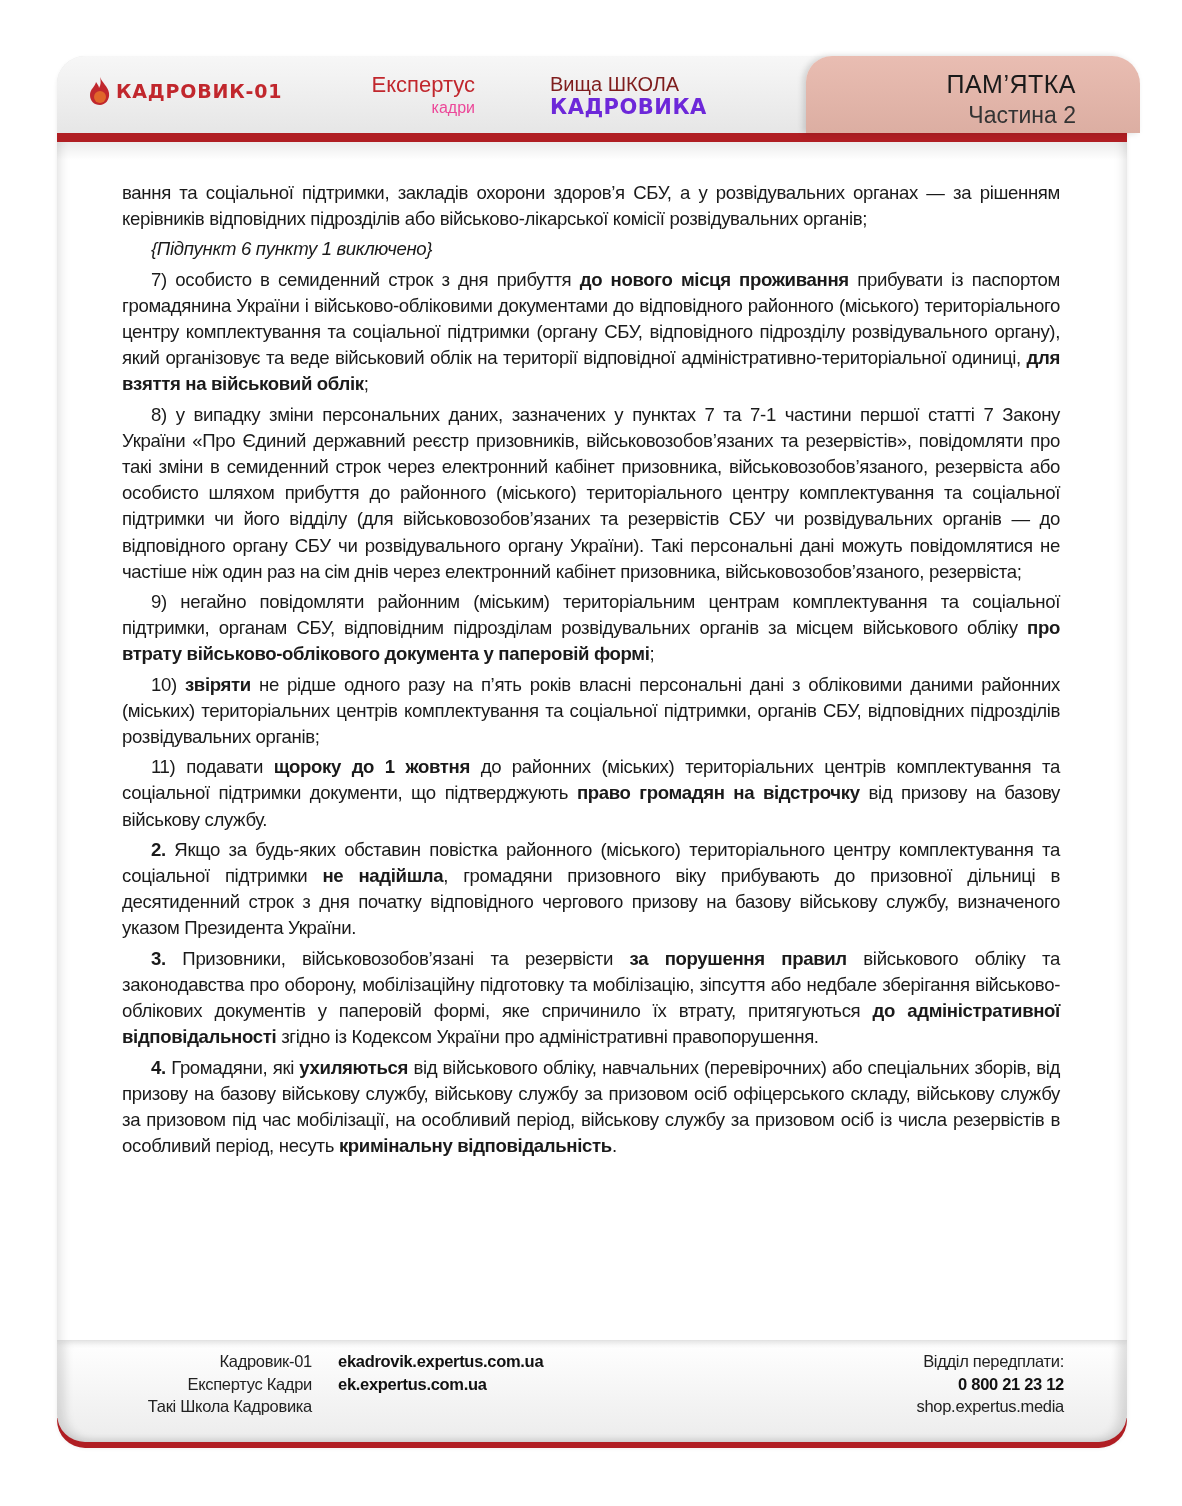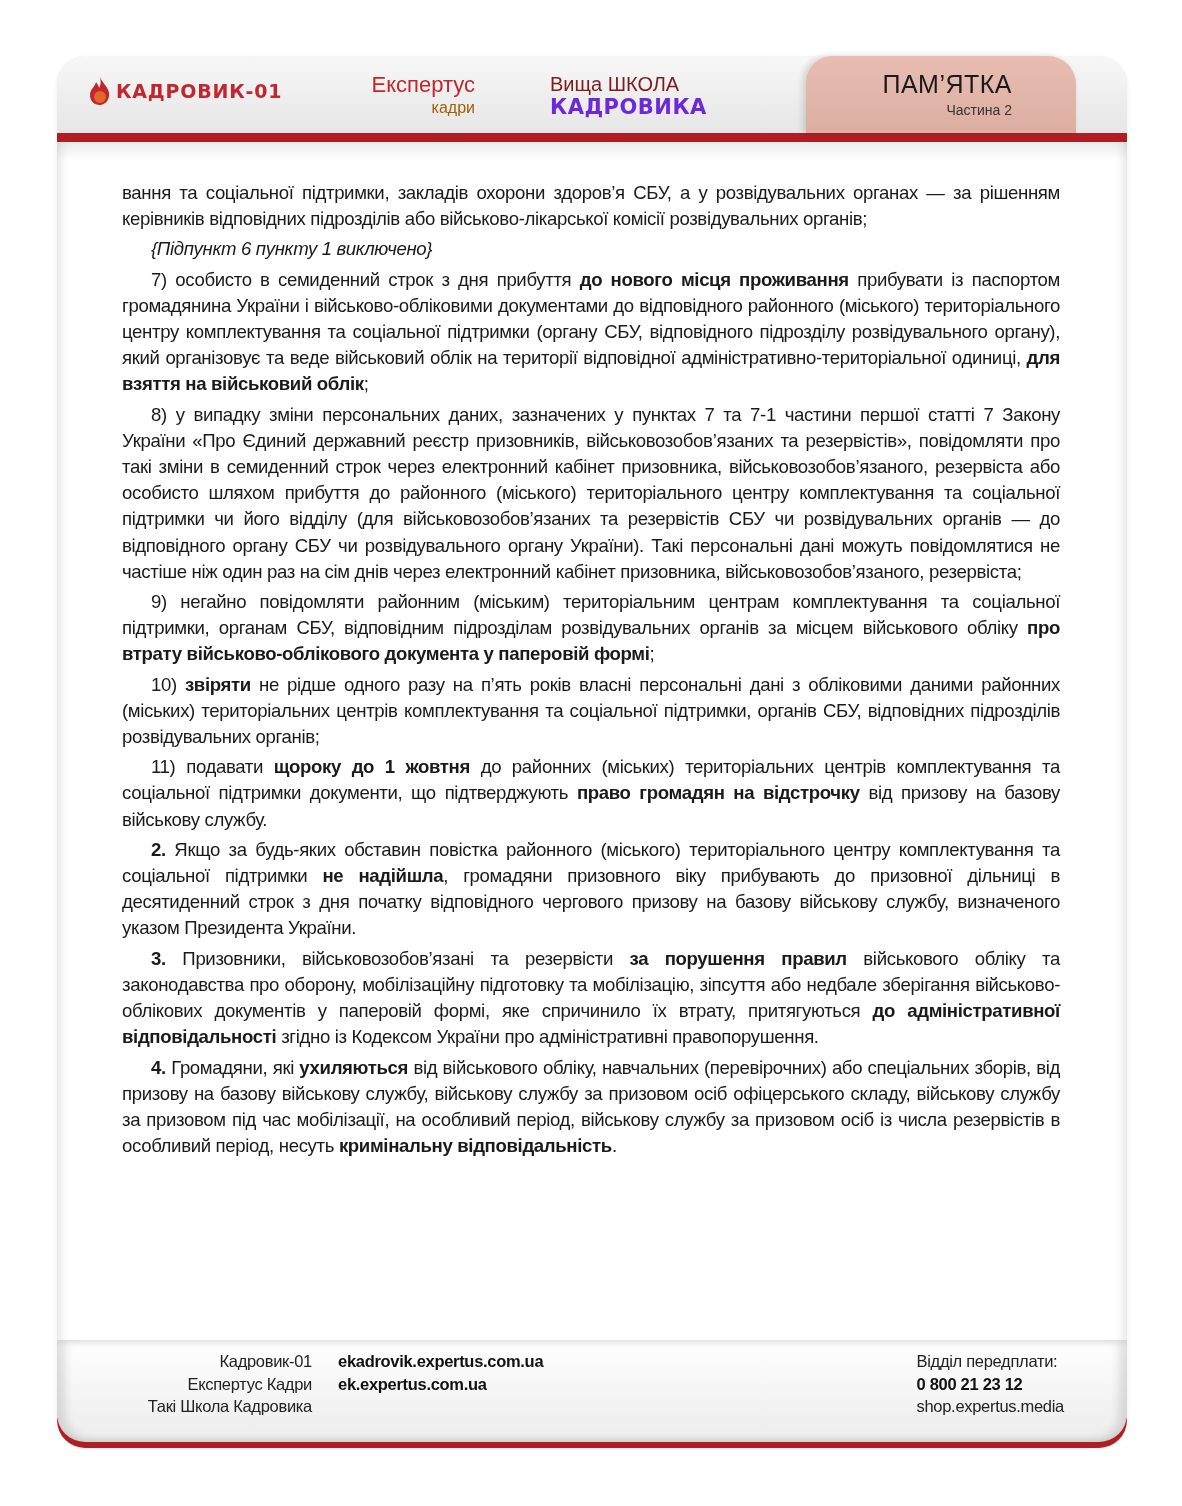--- a/index.html
+++ b/index.html
@@ -16,54 +16,54 @@
            box-shadow: inset -8px 0 10px rgba(0,0,0,0.12), inset 8px 0 10px rgba(0,0,0,0.12); }
 
   .header { position: absolute; left: 57px; top: 56px; width: 1070px; height: 86px;
             border-radius: 28px 28px 0 0; z-index: 2;
             background: linear-gradient(#f7f7f7, #e4e4e4); }
   .header-redline { position: absolute; left: 57px; top: 133px; width: 1070px; height: 9px;
             background: #b01e23; z-index: 3; }
   .header-shadow { position: absolute; left: 57px; top: 142px; width: 1070px; height: 18px;
             background: linear-gradient(rgba(0,0,0,0.08), rgba(0,0,0,0)); z-index: 3; }
 
-  .tab { position: absolute; left: 806px; top: 56px; width: 270px; height: 77px; z-index: 4;
+  .tab { position: absolute; left: 806px; top: 56px; width: 334px; height: 77px; z-index: 4;
          background: linear-gradient(#e9bdb2, #dcaea2); border-radius: 26px 28px 0 0;
          box-shadow: -3px 0 6px rgba(0,0,0,0.15); }
   .tab-title { position: absolute; right: 64px; top: 14px; font-size: 25px; color: #1a1a1a;
                letter-spacing: 0.5px; }
-  .tab-sub { position: absolute; right: 64px; top: 46px; font-size: 14px; color: #333; }
+  .tab-sub { position: absolute; right: 64px; top: 46px; font-size: 23px; color: #333; }
 
   .logo { position: absolute; z-index: 5; }
   .logo-kadrovyk { left: 88px; top: 76px; display: flex; align-items: center; }
   .flame { width: 24px; height: 30px; margin-right: 4px; }
   .logo-kadrovyk-text { font-family: "DejaVu Sans", sans-serif; font-weight: bold; font-size: 19px;
                         color: #c1272d; letter-spacing: 0.8px; }
   .logo-expertus { left: 351px; top: 72px; text-align: right; width: 124px; }
   .logo-expertus-main { font-size: 22px; color: #c1272d; line-height: 26px; }
-  .logo-expertus-sub { font-size: 16px; color: #a16207; line-height: 20px; }
+  .logo-expertus-sub { font-size: 16px; color: #ec4899; line-height: 20px; }
   .logo-vshk { left: 550px; top: 73px; }
   .logo-vshk-top { font-size: 20px; color: #7f1d1d; line-height: 22px; }
   .logo-vshk-bottom { font-size: 21px; color: #6d28d9; font-weight: bold; line-height: 24px;
                       font-family: "DejaVu Sans", sans-serif; letter-spacing: 0.5px; }
 
   .content { position: absolute; left: 118px; top: 176px; width: 946px; z-index: 5;
              font-family: "Liberation Sans Narrow", "Liberation Sans", sans-serif;
              font-size: 18.6px; line-height: 26.2px; text-align: justify; color: #1a1a1a;
              letter-spacing: -0.35px; }
   .content p { margin: 4px; }
   .indent { text-indent: 29px; }
   .content b { font-weight: bold; }
   .content i { font-style: italic; }
 
   .footer { position: absolute; z-index: 6; font-size: 16.5px; line-height: 22.5px;
             font-family: "Liberation Sans", sans-serif; letter-spacing: -0.3px; }
   .footer-names { left: 110px; top: 1350px; width: 202px; text-align: right; color: #222; }
   .footer-links { left: 338px; top: 1350px; font-weight: bold; color: #111; }
-  .footer-sub { right: 118px; top: 1350px; text-align: left; color: #222; }
+  .footer-sub { right: 118px; top: 1350px; text-align: right; color: #222; }
   .footer-sub .phone { font-weight: bold; color: #111; }
 </style>
 </head>
 <body>
 
 <div class="frame"></div>
 <div class="frame-bottom-bar"></div>
 <div class="frame-inner-bottom"></div>
 
 <div class="header"></div>

